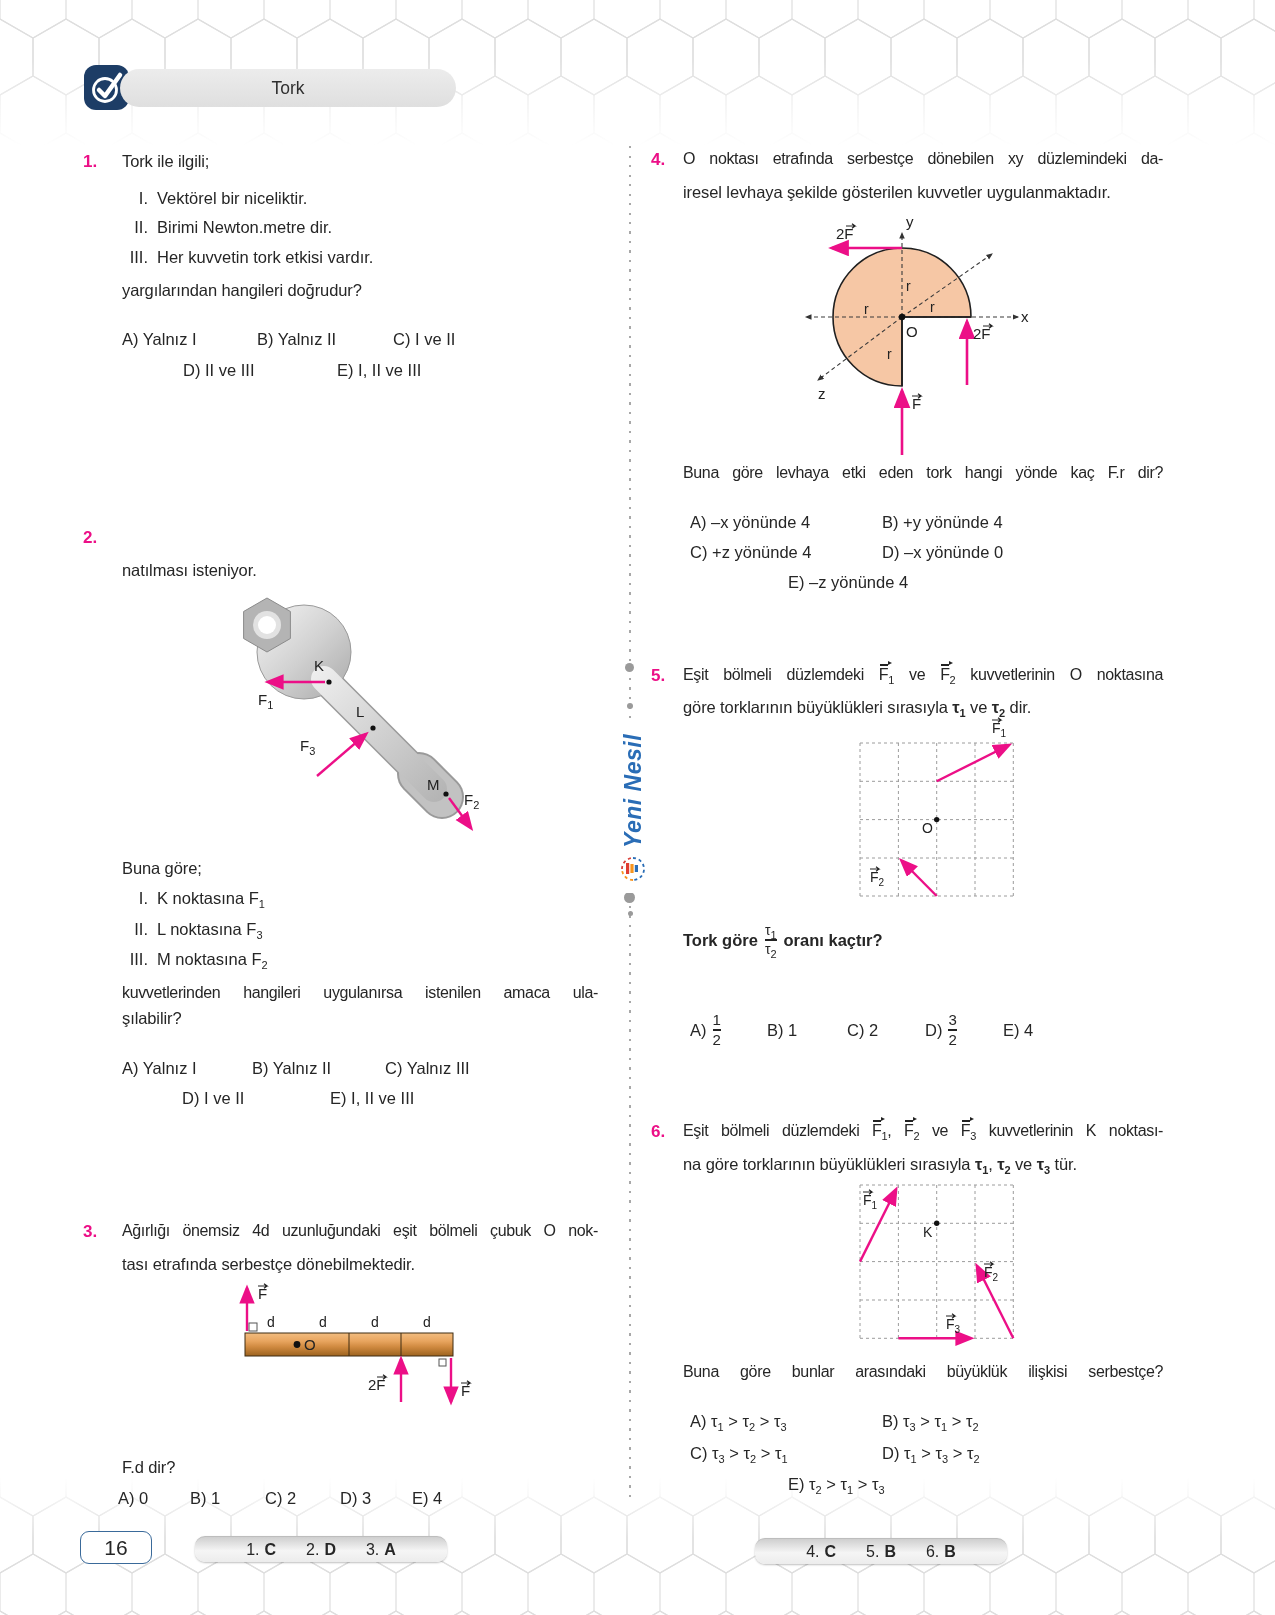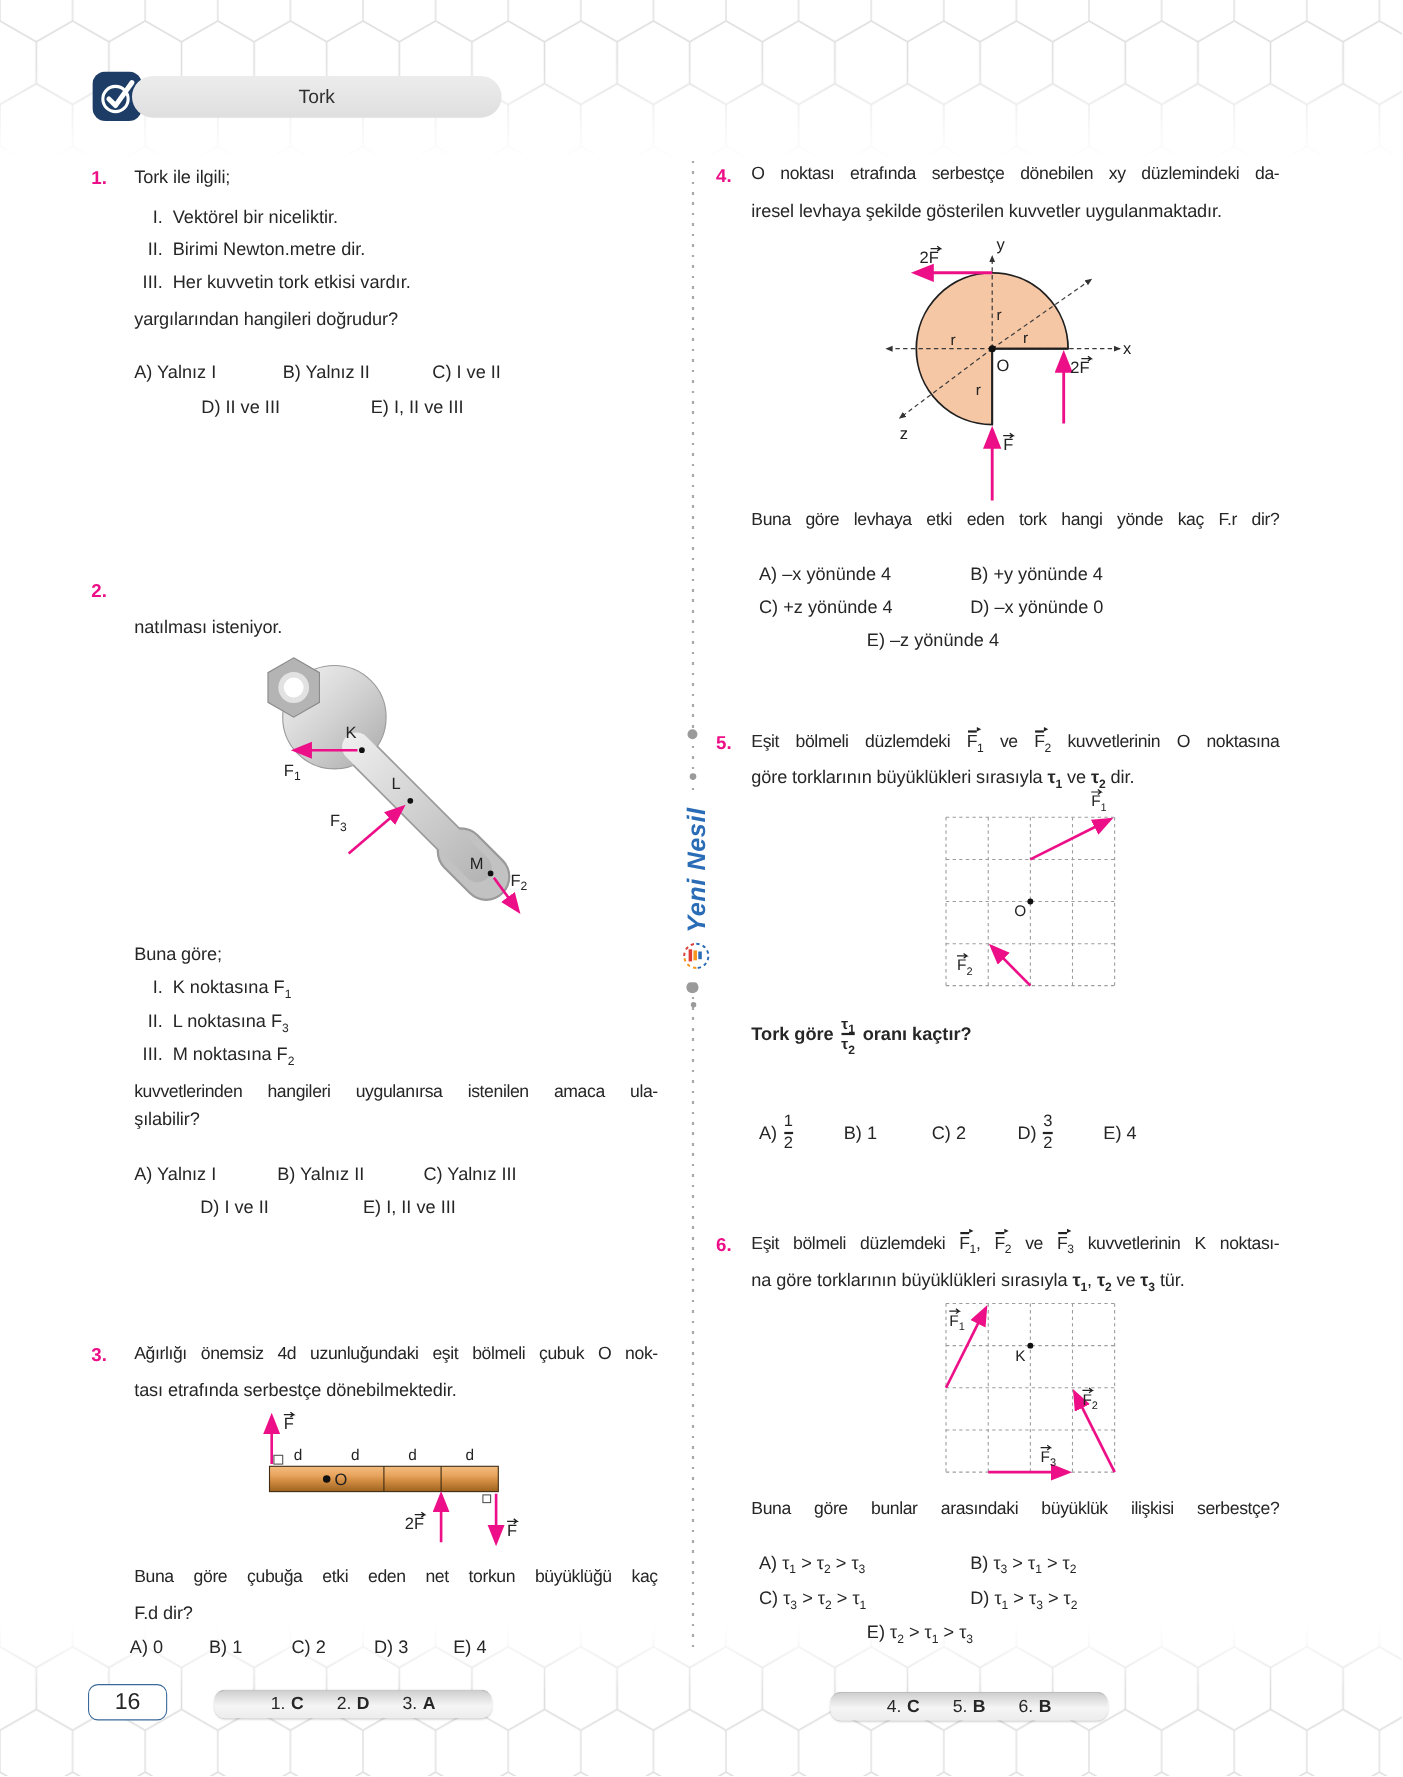--- a/index.html
+++ b/index.html
@@ -12,21 +12,21 @@
   .jline{position:absolute;font-size:16px;letter-spacing:-0.35px;text-align:justify;text-align-last:justify}
   .b{font-weight:normal}
   .item{position:absolute;display:flex;font-size:16.5px}
   .item .rn{width:26px;text-align:right;margin-right:9px;flex:none}
   .opt{position:absolute;font-size:16.5px;white-space:nowrap}
   sub{font-size:11px;line-height:0}
   .vec{position:relative;display:inline-block}
   .vec::before{content:"";position:absolute;top:-2px;left:1px;width:8px;height:1.5px;background:#222}
   .vec::after{content:"";position:absolute;top:-4.8px;left:9px;border-left:4px solid #222;
               border-top:2.7px solid transparent;border-bottom:2.7px solid transparent}
-  .frac{display:inline-flex;flex-direction:column;align-items:center;line-height:1.05;font-size:14px;font-weight:bold}
+  .frac{display:inline-flex;flex-direction:column;align-items:center;line-height:1.05;font-size:14px;font-weight:normal}
   .frac .fbar{width:100%;height:1.5px;background:#222;margin:1.5px 0}
   .askrow{position:absolute;display:flex;align-items:center;gap:7px;font-weight:bold;font-size:16.5px}
   .q5opt{position:absolute;display:inline-flex;align-items:center;gap:6px;height:56px;font-size:16.5px}
   .headbar{position:absolute;left:120px;top:69px;width:336px;height:38px;border-radius:19px;
            background:linear-gradient(180deg,#ececec,#dfdfdf);display:flex;align-items:center;justify-content:center;
            font-size:17.5px;color:#2f2f2f}
   .divider{position:absolute;left:629px;top:146px;width:2.4px;height:1358px;
            background-image:repeating-linear-gradient(to bottom,#a8a8a8 0 2.4px,transparent 2.4px 9.5px)}
   .bigdot{position:absolute;border-radius:50%;background:#9a9a9a}
   .logo{position:absolute;left:548px;top:790px;width:170px;height:36px;transform:rotate(-90deg);
@@ -217,21 +217,20 @@
     <text x="192" y="49" font-size="14" text-anchor="middle">d</text>
     <line x1="166" y1="124" x2="166" y2="81" stroke="#ec0f87" stroke-width="2.4" marker-end="url(#mr)"></line>
     <text x="133" y="112" font-size="15">2F</text>
     <path d="M142,99 h9 l-3,-2.2 m3,2.2 l-3,2.2" stroke="#222" stroke-width="1.2" fill="none"></path>
     <line x1="216" y1="80" x2="216" y2="124" stroke="#ec0f87" stroke-width="2.4" marker-end="url(#mr)"></line>
     <rect x="204" y="81" width="7" height="7" fill="none" stroke="#555" stroke-width="1"></rect>
     <text x="226" y="118" font-size="15">F</text>
     <path d="M226,105 h9 l-3,-2.2 m3,2.2 l-3,2.2" stroke="#222" stroke-width="1.2" fill="none"></path>
   </svg>
 
-  <div class="jline b" style="left:122px;top:1425px;width:476px">Buna göre çubuğa etki eden net torkun büyüklüğü kaç</div>
   <span class="line b" style="left:122px;top:1458px">F.d dir?</span>
   <span class="opt" style="left:118px;top:1489px">A) 0</span>
   <span class="opt" style="left:190px;top:1489px">B) 1</span>
   <span class="opt" style="left:265px;top:1489px">C) 2</span>
   <span class="opt" style="left:340px;top:1489px">D) 3</span>
   <span class="opt" style="left:412px;top:1489px">E) 4</span>
 
   <span class="qno" style="left:651px;top:150px">4.</span>
   <div class="jline" style="left:683px;top:150px;width:480px">O noktası etrafında serbestçe dönebilen xy düzlemindeki da-</div>
   <div class="line" style="left:683px;top:183px">iresel levhaya şekilde gösterilen kuvvetler uygulanmaktadır.</div>

